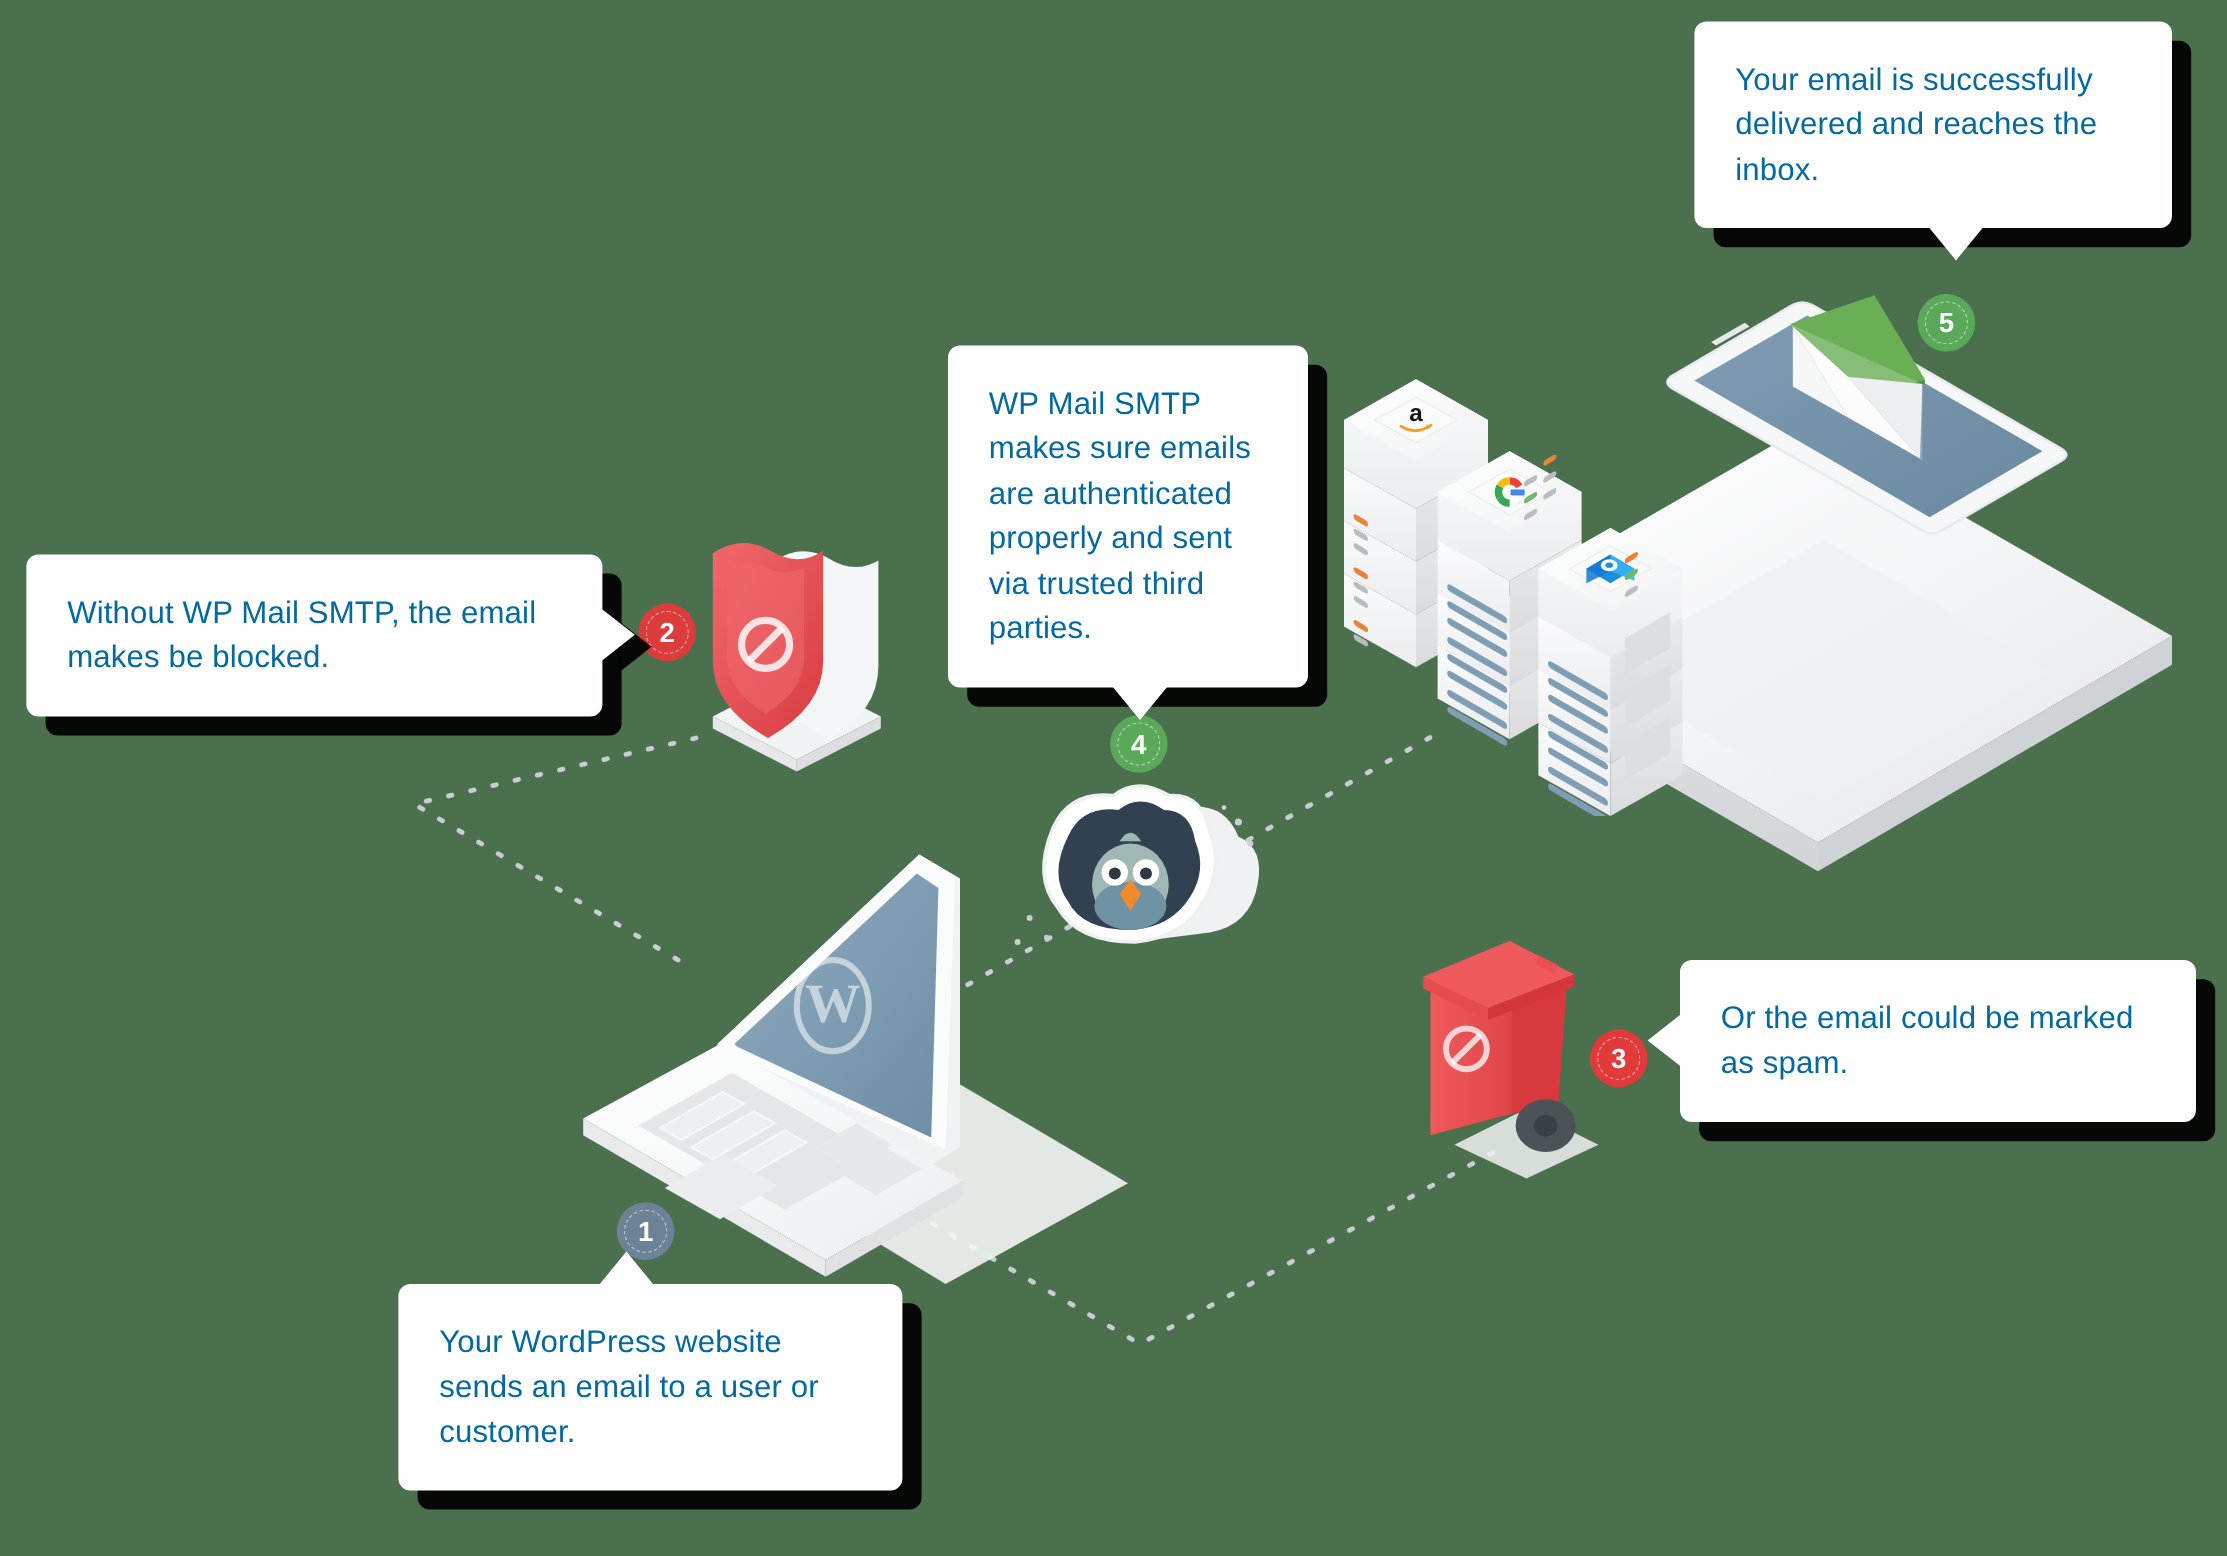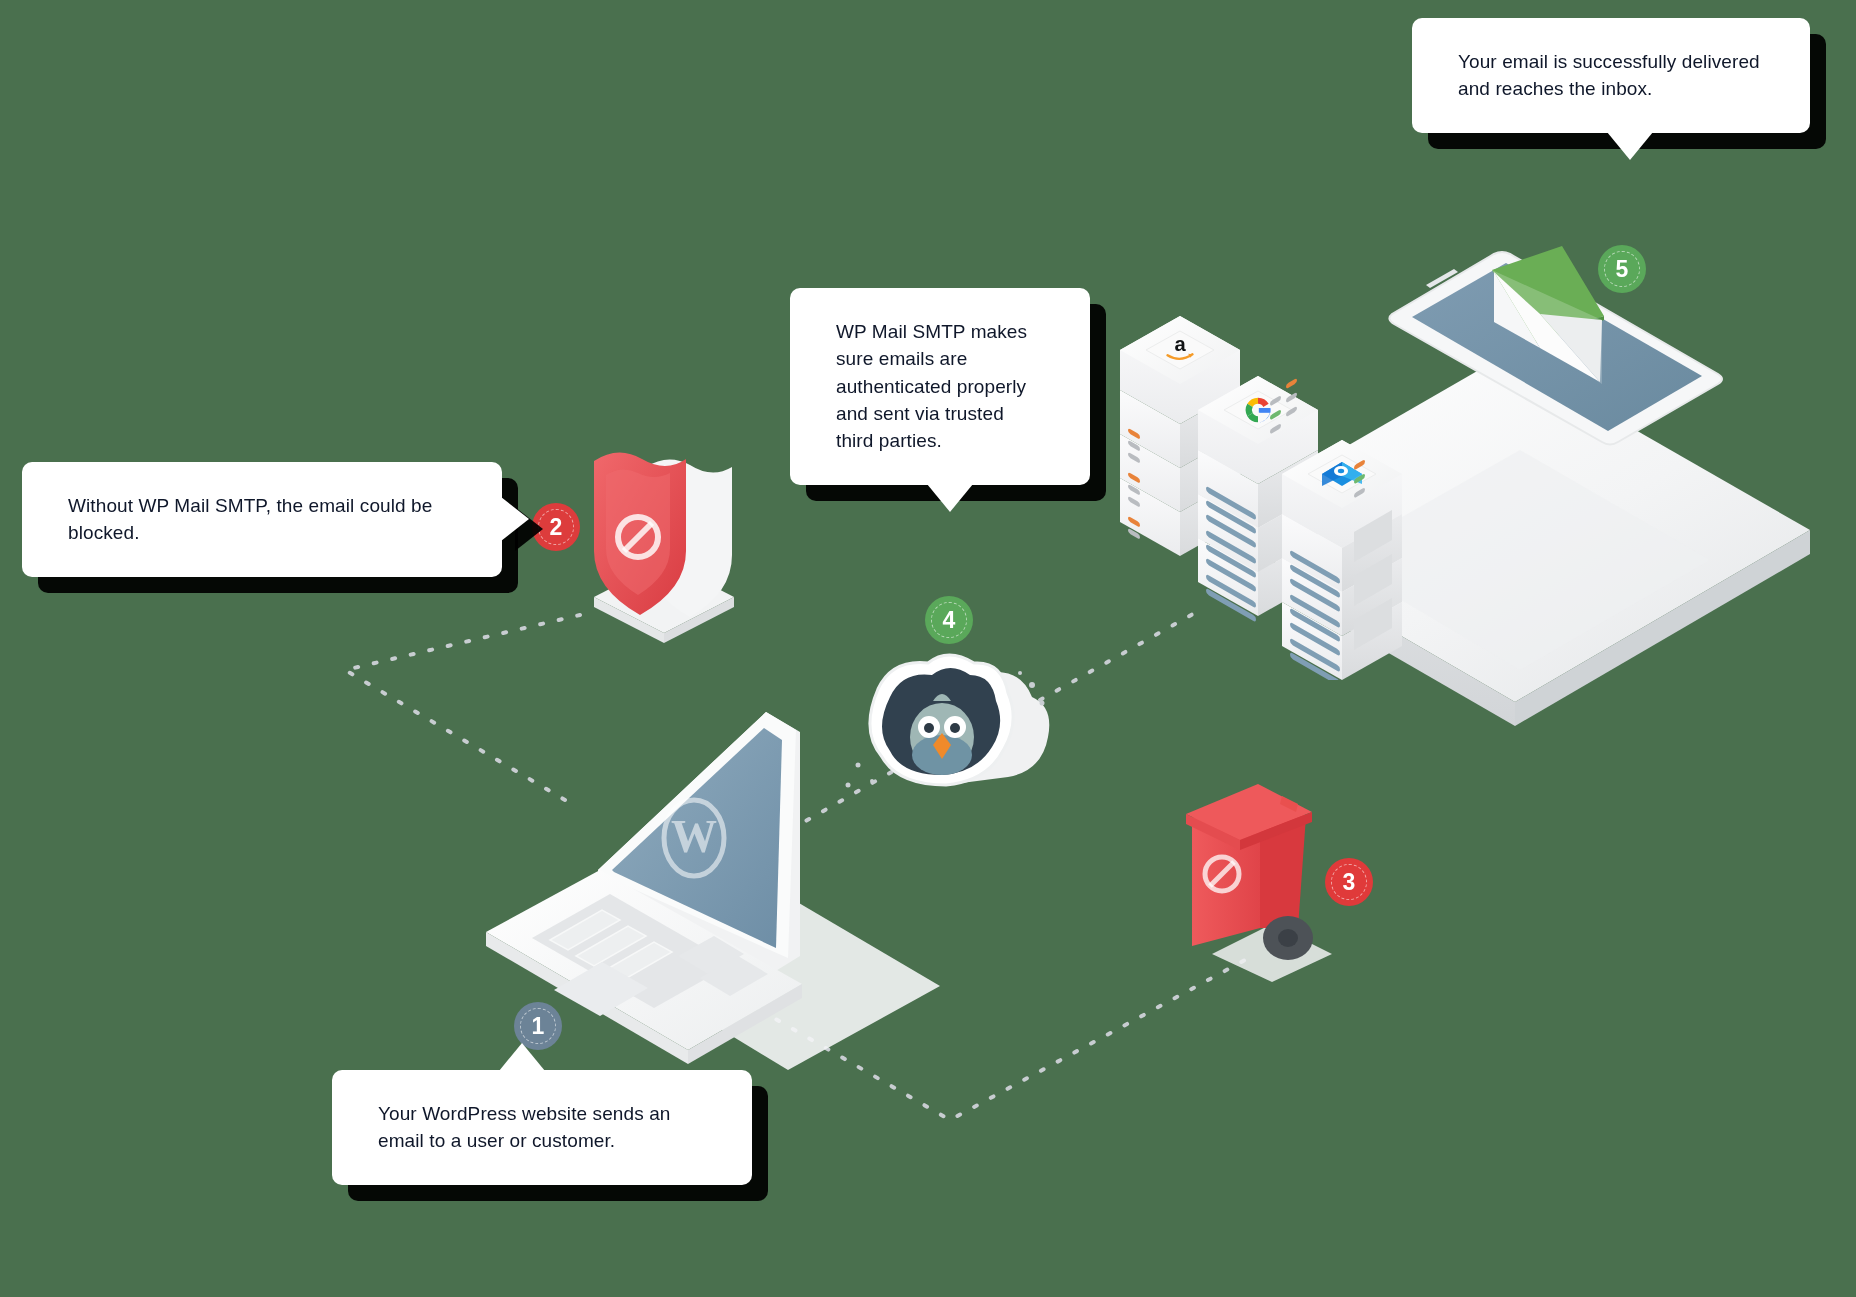--- a/index.html
+++ b/index.html
@@ -22,24 +22,24 @@
   }
 
   .art { position: absolute; pointer-events: none; }
 
   
   .tooltip {
     position: absolute;
     background: #ffffff;
     border-radius: 10px;
     box-shadow: 16px 16px 0 0 rgba(0,0,0,0.93);
-    color: #0f172a;
-    font-size: 19px;
+    color: #0369a1;
+    font-size: 26px;
     line-height: 1.44;
-    padding: 30px 46px;
+    padding: 30px 34px;
     letter-spacing: 0.1px;
   }
   .tooltip p { margin: 0; }
 
   
   .tail {
     position: absolute;
     width: 0; height: 0;
   }
   .tail-right {
@@ -458,23 +458,27 @@
     <p>Your email is successfully delivered and reaches the inbox.</p>
     <span class="tail tail-bottom"></span>
   </div>
 
   <div class="tooltip" id="tooltip-4">
     <p>WP Mail SMTP makes sure emails are authenticated properly and sent via trusted third parties.</p>
     <span class="tail tail-bottom"></span>
   </div>
 
   <div class="tooltip" id="tooltip-2">
-    <p>Without WP Mail SMTP, the email could be blocked.</p>
+    <p>Without WP Mail SMTP, the email makes be blocked.</p>
     <span class="tail tail-right"></span>
   </div>
 
+  <div class="tooltip" id="tooltip-3">
+    <p>Or the email could be marked as spam.</p>
+    <span class="tail tail-left"></span>
+  </div>
 
   <div class="tooltip" id="tooltip-1">
     <p>Your WordPress website sends an email to a user or customer.</p>
     <span class="tail tail-top"></span>
   </div>
 
 </div>
 
 </body></html>

